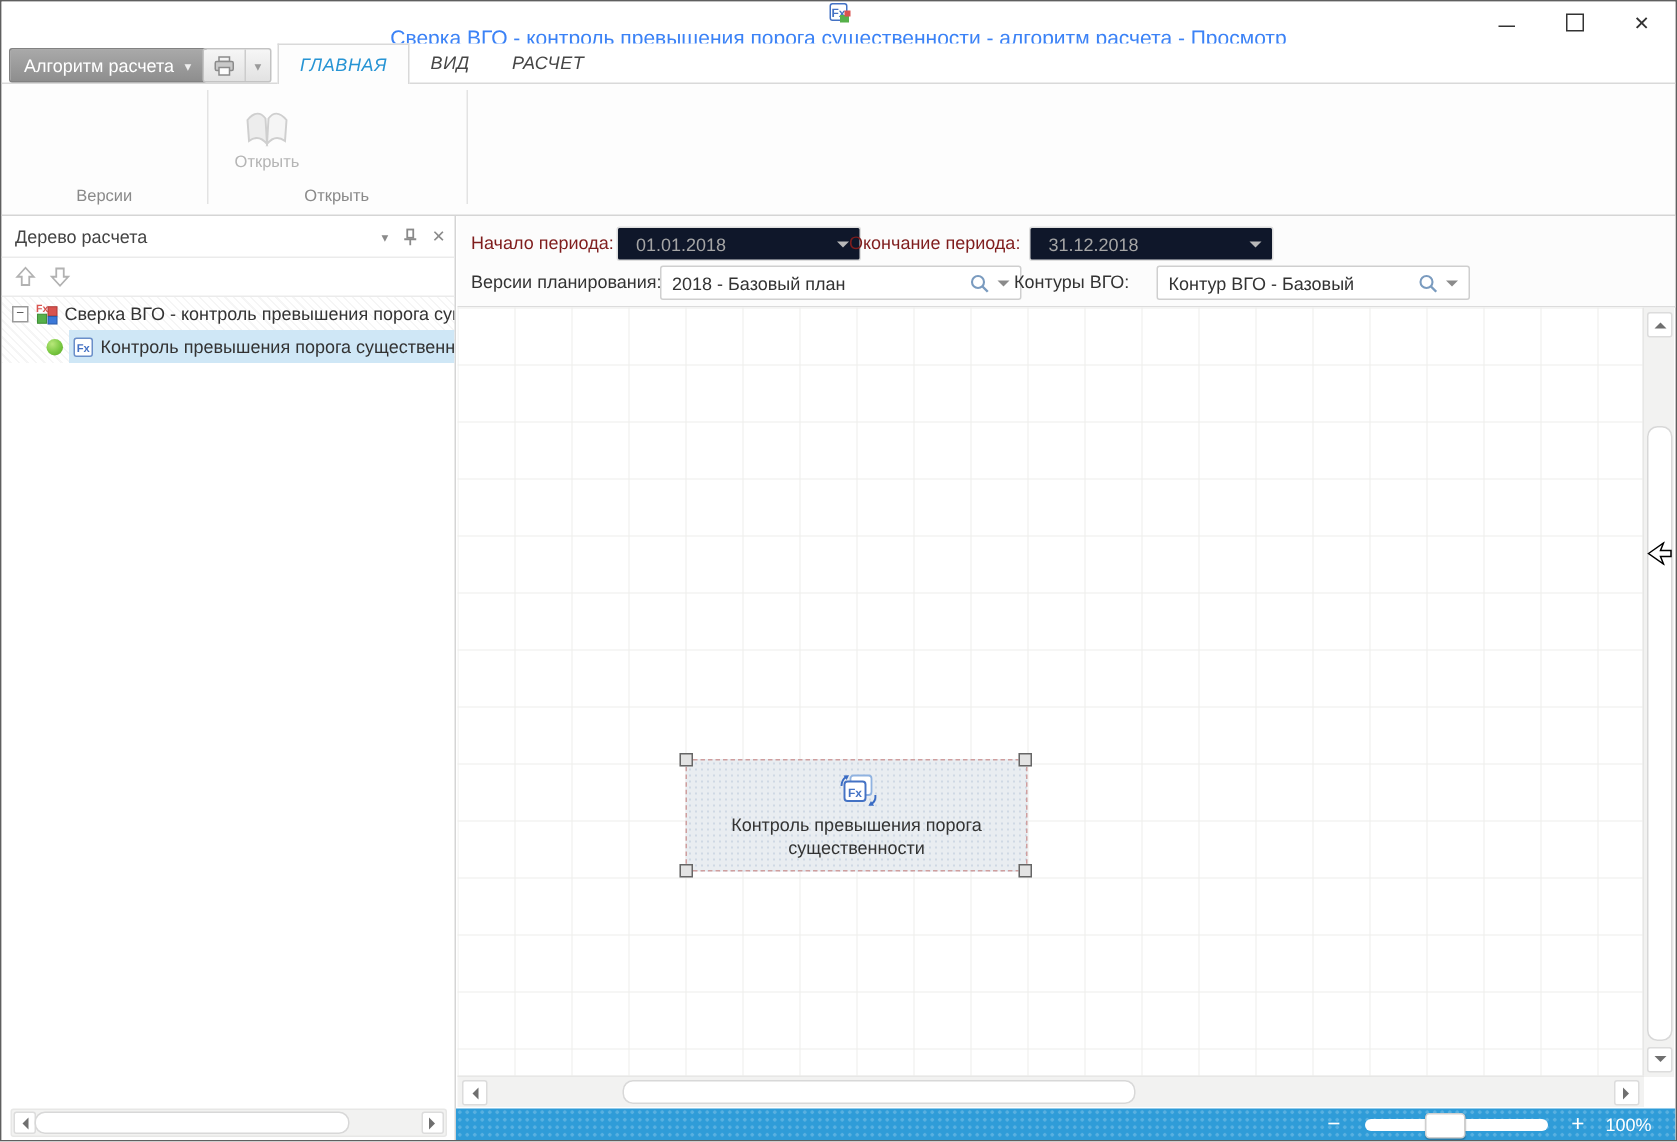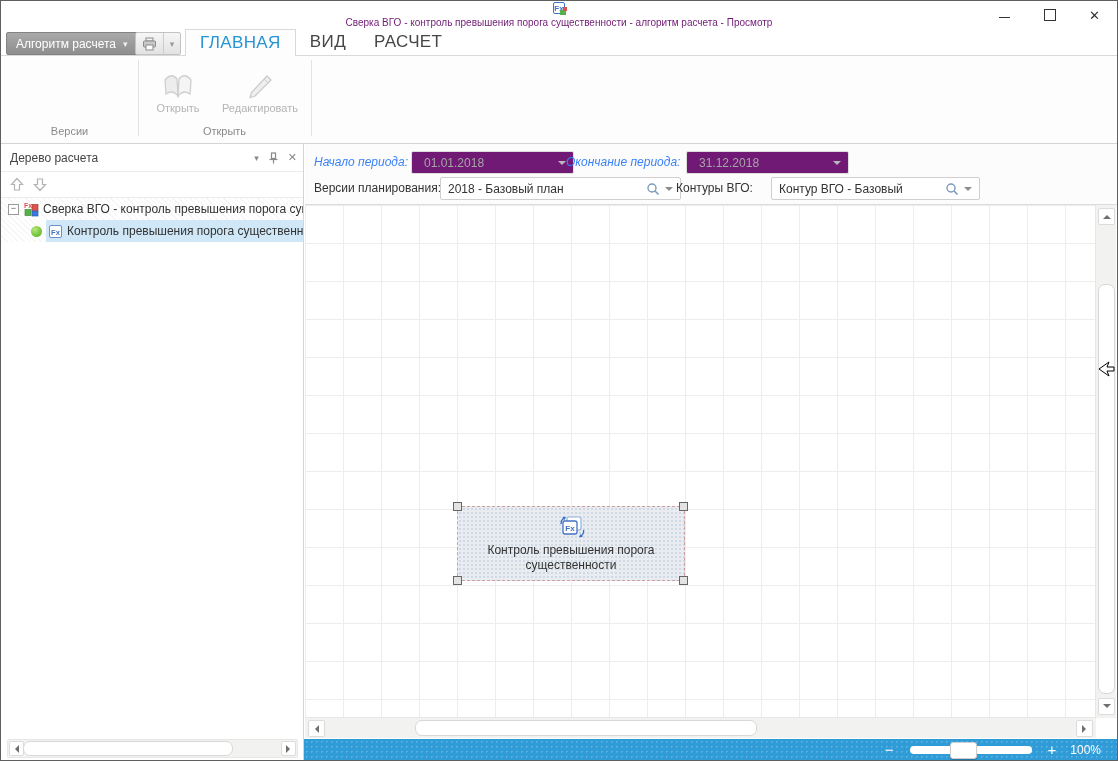--- a/index.html
+++ b/index.html
@@ -3,37 +3,37 @@
 <meta charset="utf-8">
 <style>
   html,body{margin:0;padding:0;background:#e9e9e9;font-family:"Liberation Sans",sans-serif;}
   .window{position:relative;width:1118px;height:761px;background:#fff;border:1px solid #5f5f5f;
           box-sizing:border-box;overflow:hidden;font-size:12px;color:#3c3c3c;}
   .abs{position:absolute;box-sizing:border-box;flex-direction:column;}
 
   
   .titlebar{left:0;top:0;right:0;height:28px;background:#fff;display:flex;align-items:center;}
   .titlebar .app-ico{margin:0 8px 0 9px;width:16px;height:16px;flex:none;}
-  .title-text{font-size:10px;color:#701a75;white-space:nowrap;text-align:center;}
+  .title-text{font-size:14px;color:#3b82f6;white-space:nowrap;text-align:center;}
   .win-controls{position:absolute;right:0;top:0;height:28px;display:flex;}
   .win-btn{width:45px;height:28px;display:flex;align-items:center;justify-content:center;color:#333;font-size:13px;cursor:default;}
   .max-glyph{width:10px;height:10px;border:1px solid #333;}
   .min-glyph{width:11px;height:1px;background:#333;margin-top:4px;}
 
   
   .tabrow{left:0;top:28px;right:0;height:27px;background:#fff;border-bottom:1px solid #d9d9d9;display:flex;align-items:flex-end;}
   .appmenu-btn{position:absolute;left:5px;top:3px;height:21px;padding:0 9px;border-radius:2px;
     background:linear-gradient(#a9a9a9,#8e8e8e);border:1px solid #828282;color:#fff;
     display:flex;align-items:center;gap:7px;font-size:12px;}
   .appmenu-btn .dd{font-size:9px;color:#efefef;}
   .split-btn{position:absolute;left:134px;top:3px;height:21px;display:flex;border:1px solid #c3c3c3;border-radius:2px;background:linear-gradient(#f6f6f6,#e2e2e2);}
   .split-main{width:27px;display:flex;align-items:center;justify-content:center;border-right:1px solid #cccccc;}
   .split-arrow{width:16px;display:flex;align-items:center;justify-content:center;color:#9a9a9a;font-size:9px;}
   .tabs{position:absolute;left:184px;top:0;height:27px;display:flex;}
-  .tab{height:26px;line-height:26px;padding:0 14px;letter-spacing:.4px;font-size:17px;color:#464646;margin-bottom:0;}
+  .tab{height:26px;line-height:26px;padding:0 14px;letter-spacing:.4px;font-size:12px;color:#464646;margin-bottom:0;font-style:italic;}
   .tab.active{background:#fdfdfd;border:1px solid #d9d9d9;border-bottom:1px solid #fdfdfd;color:#2794d4;margin-bottom:-1px;}
 
   
   .ribbon{left:0;top:55px;right:0;height:88px;background:#fdfdfd;border-bottom:1px solid #d5d5d5;}
   .rib-btn{position:absolute;top:4px;height:64px;display:flex;flex-direction:column;align-items:center;border:1px solid transparent;border-radius:2px;}
   .rib-btn .ic{height:36px;display:flex;align-items:flex-end;justify-content:center;padding-top:3px;}
   .rib-btn .lb{font-size:11px;line-height:13px;text-align:center;color:#444;margin-top:2px;}
   .rib-btn.selected{background:#ededeb;border-color:#b9b9b9;}
   .rib-btn.disabled .lb{color:#b5b5b5;}
   .grp-label{position:absolute;top:69px;font-size:11px;color:#8a8a8a;text-align:center;}
@@ -61,25 +61,25 @@
   .tri.l{border-right-color:#6f6f6f;margin-right:3px;}
   .tri.r{border-left-color:#6f6f6f;margin-left:3px;}
   .tri.u{border-bottom-color:#6f6f6f;margin-bottom:3px;}
   .tri.d{border-top-color:#6f6f6f;margin-top:3px;}
   .thumb{position:absolute;background:#fff;border:1px solid #d8d8d8;border-radius:7px;}
 
   
   .rightarea{left:304px;top:143px;right:0;bottom:0;background:#fff;}
   .params{position:absolute;left:0;right:0;top:0;height:60px;background:#fcfcfc;border-bottom:1px solid #dcdcdc;}
   .plabel{position:absolute;font-size:12px;white-space:nowrap;}
-  .plabel.dis{color:#3b82f6;font-style:italic;} .plabel.en{color:#333;}
+  .plabel.dis{color:#7f1d1d;} .plabel.en{color:#333;}
   .combo{position:absolute;height:21px;border:1px solid #cfcfcf;border-radius:2px;background:#fff;display:flex;align-items:center;padding:0 4px 0 7px;font-size:12px;color:#333;}
   .combo .val{flex:1;white-space:nowrap;overflow:hidden;}
   .combo .dd{width:0;height:0;border:4px solid transparent;border-top-color:#8b8b8b;margin:4px 3px 0 5px;flex:none;}
-  .combo.dis{color:#a5a5a5;background:#701a75;border-color:#dedede;padding-left:12px;}
+  .combo.dis{color:#a5a5a5;background:#0f172a;border-color:#dedede;padding-left:12px;}
   .combo.dis .dd{border-top-color:#b9b9b9;}
 
   .canvas{position:absolute;left:0;top:61px;right:21px;bottom:42px;background:#fff;overflow:hidden;
     background-image:linear-gradient(to right,#ededea 1px,transparent 1px),linear-gradient(to bottom,#ededea 1px,transparent 1px);
     background-size:38px 38px;}
   .node{position:absolute;left:152px;top:301px;width:226px;height:73px;
     background-color:#e9edf1;
     background-image:radial-gradient(rgba(70,110,160,.16) 1px,transparent 1px);background-size:4px 4px;
     border:1px dashed #cf9f9f;display:flex;flex-direction:column;align-items:center;justify-content:center;}
   .node .ntext{font-size:12px;color:#333;text-align:center;line-height:15px;margin-top:3px;width:200px;}
@@ -152,29 +152,20 @@
 
     <div class="rib-btn disabled" style="left:146px;width:60px;">
       <span class="ic">
         <svg width="34" height="28" viewBox="0 0 34 28">
           <path d="M4,8 C9,2 13,3 16,7 L17,24 C13,19 9,19 5,22 Z" fill="#ededed" stroke="#cfcfcf" stroke-width="1.3"></path>
           <path d="M30,8 C25,2 21,3 18,7 L17,24 C21,19 25,19 29,22 Z" fill="#f5f5f5" stroke="#cfcfcf" stroke-width="1.3"></path>
         </svg>
       </span>
       <span class="lb">Открыть</span>
     </div>
-    <div class="rib-btn disabled" style="left:212px;width:92px;">
-      <span class="ic">
-        <svg width="30" height="28" viewBox="0 0 30 28">
-          <path d="M22,4 L26,8 L10,24 L5,25.5 L6.5,20.5 Z" fill="#efefef" stroke="#cbcbcb" stroke-width="1.3"></path>
-          <line x1="19" y1="7" x2="23" y2="11" stroke="#cbcbcb"></line>
-        </svg>
-      </span>
-      <span class="lb">Редактировать</span>
-    </div>
     <div class="grp-label" style="left:137px;width:173px;">Открыть</div>
     <div class="grp-sep" style="left:310px;"></div>
   </div>
 
   <div class="abs leftpanel">
     <div class="lp-header">
       <span class="lp-title">Дерево расчета</span>
       <span class="lp-icons">
         <span style="font-size:9px;">▾</span>
         <svg width="11" height="12" viewBox="0 0 11 12">

